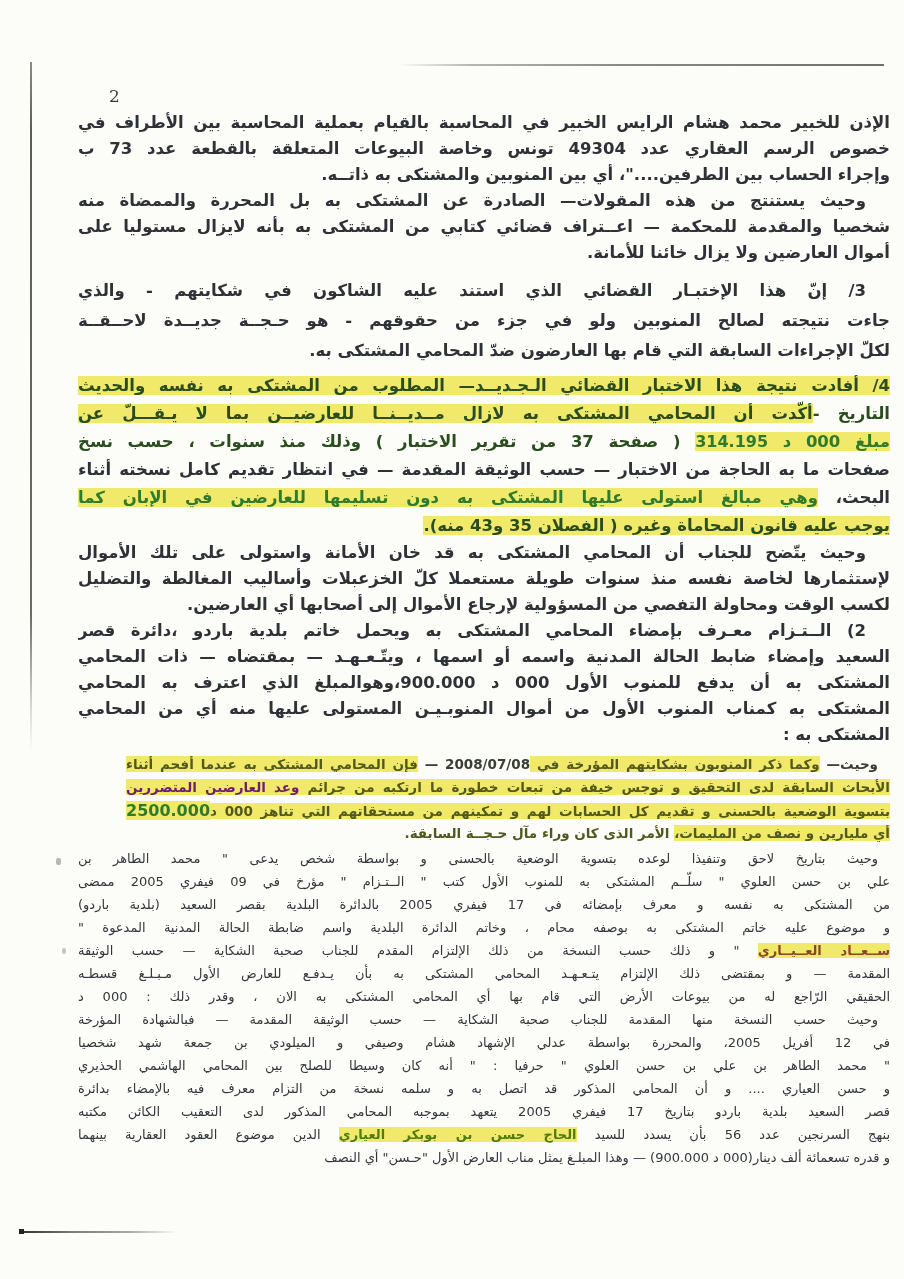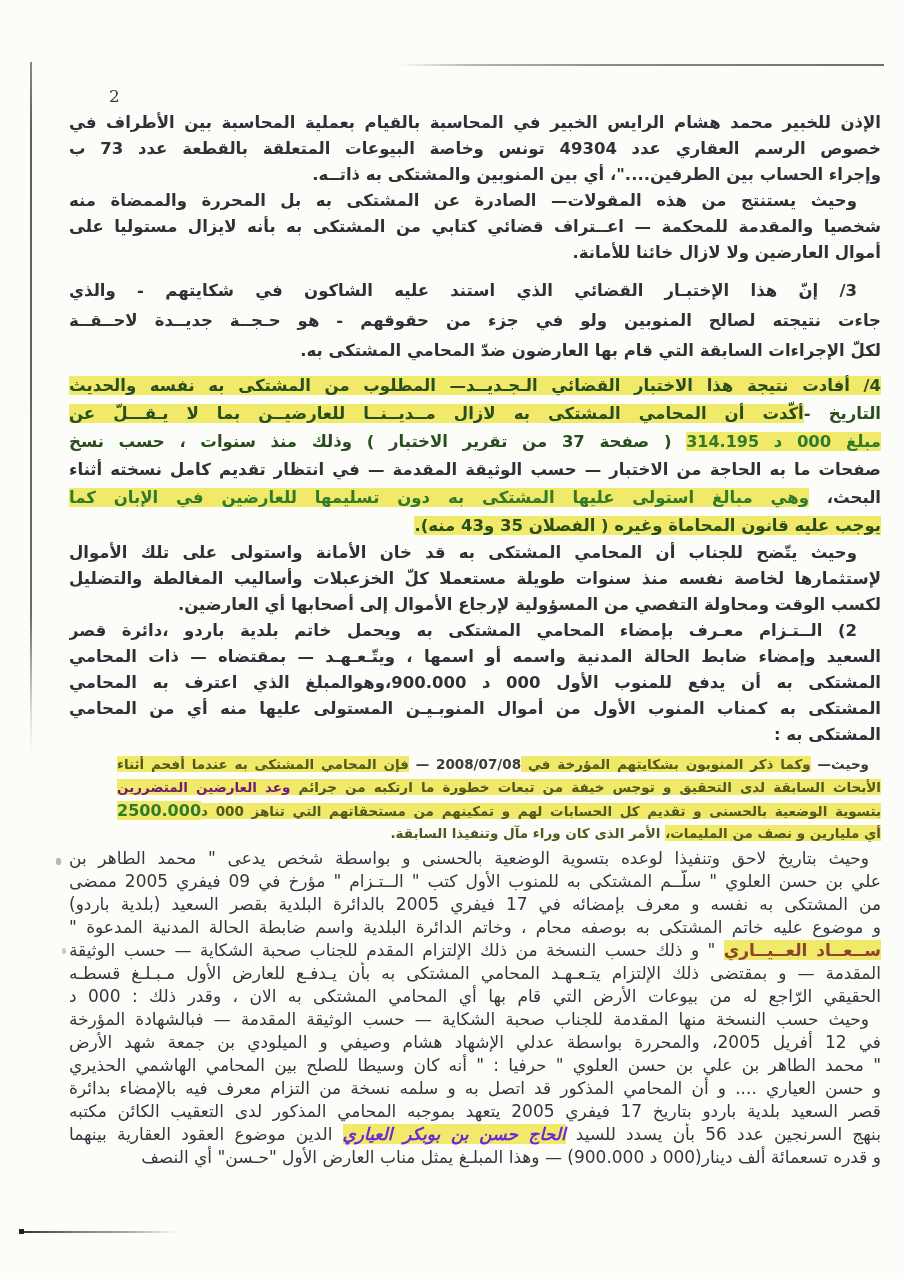--- a/index.html
+++ b/index.html
@@ -27,91 +27,91 @@
   .bottomdot{position:absolute;top:1229px;left:19px;width:5px;height:5px;background:#222;}
   .speck1{position:absolute;left:56px;top:858px;width:5px;height:7px;background:#9a9a96;border-radius:2px;opacity:.7;}
   .speck2{position:absolute;left:62px;top:948px;width:4px;height:6px;background:#a5a5a0;border-radius:2px;opacity:.6;}
   .pagenum{
     position:absolute;left:109px;top:86px;
     font-family:"DejaVu Serif","Liberation Serif",serif;
     font-size:17px;color:#3c3c3c;
   }
   
   .textblock{
-    position:absolute;top:110px;right:23px;width:812px;
+    position:absolute;top:110px;right:14px;width:812px;
     direction:rtl;color:#2e3136;
   }
   .l{overflow:hidden;}
   .g1{font-size:16.5px;line-height:26px;height:26px;font-weight:700;}
   .g2{font-size:13.5px;line-height:23px;height:23px;font-weight:700;color:#51591f;padding-left:48px;}
-  .g3{font-size:17px;line-height:23px;height:23px;font-weight:400;color:#33373c;}
+  .g3{font-size:13px;line-height:23px;height:23px;font-weight:400;color:#33373c;}
   .sp{line-height:30px;height:30px;}
   .sp2{line-height:28px;height:28px;}
   .full{text-align:justify;text-align-last:justify;text-justify:inter-word;}
   .last{text-align:right;}
   .ind{text-indent:24px;}
   .ind2{text-indent:12px;}
   .seg.hl{background:#f1e96a;box-decoration-break:clone;}
   .seg.dg{color:#2a4d1e;}
   .seg.grn{color:#2f7a2c;}
   .seg.gb{color:#2f7a2c;font-weight:700;}
   .seg.big{font-size:16px;font-weight:700;}
   .seg.ob{color:#701a75;}
   .seg.red{color:#8a4530;font-weight:700;}
-  .seg.hb{color:#6d28d9;font-weight:700;font-style:italic;}
+  .seg.hb{color:#4d7c0f;font-weight:700;}
   .seg.b{font-weight:400;}
   .seg.pl{color:#3a3f33;}
 </style>
 </head>
 <body>
 
 <div id="page">
   <div class="topline"></div>
   <div class="vline"></div>
   <div class="bottomline"></div>
   <div class="bottomdot"></div>
   <div class="speck1"></div>
   <div class="speck2"></div>
   <div class="pagenum">2</div>
   <div class="textblock">
       <div class="l g1 full"><span class="seg ">الإذن للخبير محمد هشام الرايس الخبير في المحاسبة بالقيام بعملية المحاسبة بين الأطراف في</span></div>
       <div class="l g1 full"><span class="seg ">خصوص الرسم العقاري عدد 49304 تونس وخاصة البيوعات المتعلقة بالقطعة عدد 73 ب</span></div>
       <div class="l g1 last"><span class="seg ">وإجراء الحساب بين الطرفين...."، أي بين المنوبين والمشتكى به ذاتــه.</span></div>
       <div class="l g1 full ind"><span class="seg ">وحيث يستنتج من  هذه المقولات— الصادرة عن المشتكى به بل المحررة والممضاة منه</span></div>
       <div class="l g1 full"><span class="seg ">شخصيا  والمقدمة للمحكمة — اعــتراف قضائي كتابي من المشتكى به بأنه لايزال مستوليا على</span></div>
-      <div class="l g1 last"><span class="seg ">أموال العارضين  ولا لازال خائنا للأمانة.</span></div>
+      <div class="l g1 last"><span class="seg ">أموال العارضين  ولا يزال خائنا للأمانة.</span></div>
       <div class="l g1 sp full ind" style="margin-top: 10px;"><span class="seg ">3/ إنّ هذا الإختبـار القضائي الذي استند عليه الشاكون في شكايتهم - والذي</span></div>
       <div class="l g1 sp full"><span class="seg ">جاءت نتيجته لصالح المنوبين ولو في جزء من حقوقهم - هو حـجــة جديــدة لاحــقــة</span></div>
       <div class="l g1 sp last"><span class="seg ">لكلّ الإجراءات السابقة التي قام بها العارضون ضدّ  المحامي المشتكى به.</span></div>
       <div class="l g1 sp2 full" style="margin-top: 6px;"><span class="seg hl dg">4/ أفادت نتيجة هذا الاختبار  القضائي الـجـديــد— المطلوب من المشتكى به نفسه والحديث</span></div>
       <div class="l g1 sp2 full"><span class="seg dg">التاريخ -</span><span class="seg hl dg">أكّدت  أن المحامي المشتكى به لازال  مــديــنــا  للعارضيــن  بما  لا يـقـــلّ عن</span></div>
       <div class="l g1 sp2 full"><span class="seg hl grn">مبلغ 000 د </span><span class="seg hl grn big">314.195</span><span class="seg dg"> ( صفحة 37 من تقرير الاختبار ) وذلك منذ سنوات ، حسب نسخ</span></div>
       <div class="l g1 sp2 full"><span class="seg ">صفحات ما به الحاجة من الاختبار — حسب الوثيقة المقدمة — في انتظار تقديم كامل  نسخته أثناء</span></div>
       <div class="l g1 sp2 full"><span class="seg ">البحث، </span><span class="seg hl grn">وهي مبالغ استولى عليها المشتكى به دون تسليمها للعارضين في الإبان كما</span></div>
       <div class="l g1 sp2 last"><span class="seg hl dg">يوجب عليه قانون المحاماة وغيره ( الفصلان 35 و43 منه).</span></div>
       <div class="l g1 full ind"><span class="seg ">وحيث يتّضح للجناب أن المحامي المشتكى به  قد خان الأمانة واستولى على تلك الأموال</span></div>
       <div class="l g1 full"><span class="seg ">لإستثمارها لخاصة نفسه منذ سنوات طويلة مستعملا كلّ الخزعبلات وأساليب المغالطة والتضليل</span></div>
       <div class="l g1 last"><span class="seg ">لكسب الوقت ومحاولة التفصي من المسؤولية لإرجاع الأموال إلى أصحابها أي العارضين.</span></div>
       <div class="l g1 full ind"><span class="seg ">2) الــتـزام معـرف بإمضاء  المحامي المشتكى به  ويحمل خاتم بلدية باردو ،دائرة قصر</span></div>
       <div class="l g1 full"><span class="seg ">السعيد  وإمضاء ضابط الحالة المدنية واسمه  أو اسمها ، ويتّـعـهـد  — بمقتضاه — ذات المحامي</span></div>
       <div class="l g1 full"><span class="seg ">المشتكى به أن يدفع للمنوب الأول 000 د 900.000،وهوالمبلغ الذي اعترف به المحامي</span></div>
       <div class="l g1 full"><span class="seg ">المشتكى به كمناب المنوب الأول من أموال المنوبـيـن المستولى عليها منه أي من المحامي</span></div>
       <div class="l g1 last"><span class="seg ">المشتكى به :</span></div>
       <div class="l g2 full ind2" style="margin-top: 5px;"><span class="seg pl">وحيث— </span><span class="seg hl">وكما ذكر المنوبون بشكايتهم المؤرخة في </span><span class="seg pl">2008/07/08 — </span><span class="seg hl">فإن   المحامي المشتكى به عندما أفحم أثناء</span></div>
       <div class="l g2 full"><span class="seg hl">الأبحاث السابقة لدى التحقيق و توجس خيفة من تبعات خطورة ما ارتكبه من جرائم </span><span class="seg hl ob">وعد العارضين المتضررين</span></div>
       <div class="l g2 full"><span class="seg hl">بتسوية الوضعية بالحسنى و تقديم كل الحسابات لهم و تمكينهم من مستحقاتهم التي تناهز 000 د</span><span class="seg hl gb big">2500.000</span></div>
-      <div class="l g2 last"><span class="seg hl">أي مليارين و نصف من المليمات،</span><span class="seg "> الأمر الذى كان وراء مآل وتنفيذا السابقة.</span></div>
+      <div class="l g2 last"><span class="seg hl">أي مليارين و نصف من المليمات،</span><span class="seg "> الأمر الذى كان وراء مآل حـجــة السابقة.</span></div>
       <div class="l g3 full ind2" style="margin-top: 2px;"><span class="seg ">وحيث بتاريخ لاحق وتنفيذا لوعده بتسوية الوضعية بالحسنى  و بواسطة شخص يدعى " محمد الطاهر بن</span></div>
       <div class="l g3 full"><span class="seg b">علي بن حسن العلوي " سلّــم المشتكى به للمنوب الأول كتب " الــتـزام " مؤرخ في </span><span class="seg b">09 فيفري 2005</span><span class="seg b"> ممضى</span></div>
       <div class="l g3 full"><span class="seg ">من المشتكى به نفسه و معرف بإمضائه في </span><span class="seg b">17 فيفري 2005</span><span class="seg b"> بالدائرة البلدية بقصر السعيد</span><span class="seg ">      (بلدية باردو)</span></div>
       <div class="l g3 full"><span class="seg ">و موضوع عليه خاتم المشتكى به بوصفه محام ، وخاتم الدائرة البلدية واسم ضابطة الحالة المدنية المدعوة "</span></div>
       <div class="l g3 full"><span class="seg hl red">ســعــاد العــيــاري</span><span class="seg "> " و  ذلك حسب النسخة من ذلك  الإلتزام المقدم للجناب صحبة الشكاية — حسب الوثيقة</span></div>
       <div class="l g3 full"><span class="seg ">المقدمة — و بمقتضى ذلك الإلتزام </span><span class="seg b">يتـعـهـد المحامي المشتكى به بأن يـدفـع للعارض الأول مـبـلـغ قسطـه</span></div>
       <div class="l g3 full"><span class="seg ">الحقيقي الرّاجع له من بيوعات الأرض التي قام بها  أي المحامي المشتكى به الان ، وقدر ذلك : </span><span class="seg b">000 د</span></div>
       <div class="l g3 full ind2"><span class="seg ">وحيث حسب النسخة منها المقدمة للجناب صحبة الشكاية — حسب الوثيقة المقدمة — </span><span class="seg b">فبالشهادة المؤرخة</span></div>
-      <div class="l g3 full"><span class="seg b">في 12 أفريل 2005</span><span class="seg ">، والمحررة بواسطة عدلي الإشهاد هشام وصيفي و الميلودي بن جمعة </span><span class="seg b">شهد الأرض</span></div>
+      <div class="l g3 full"><span class="seg b">في 12 أفريل 2005</span><span class="seg ">، والمحررة بواسطة عدلي الإشهاد هشام وصيفي و الميلودي بن جمعة </span><span class="seg b">شهد شخصيا</span></div>
       <div class="l g3 full"><span class="seg ">" محمد الطاهر بن علي بن حسن العلوي "  </span><span class="seg b">حرفيا :</span><span class="seg "> " أنه كان وسيطا للصلح بين </span><span class="seg b">المحامي الهاشمي الحذيري</span></div>
       <div class="l g3 full"><span class="seg ">و حسن العياري .... و أن المحامي المذكور قد اتصل به و سلمه نسخة من التزام معرف فيه بالإمضاء بدائرة</span></div>
       <div class="l g3 full"><span class="seg ">قصر السعيد بلدية باردو بتاريخ </span><span class="seg b">17 فيفري 2005</span><span class="seg b"> يتعهد بموجبه المحامي المذكور</span><span class="seg "> لدى التعقيب الكائن  مكتبه</span></div>
       <div class="l g3 full"><span class="seg ">بنهج السرنجين عدد 56 بأن يسدد للسيد  </span><span class="seg hl hb">الحاج حسن بن بوبكر العياري</span><span class="seg "> الدين موضوع العقود العقارية بينهما</span></div>
       <div class="l g3 last"><span class="seg ">و قدره تسعمائة ألف دينار</span><span class="seg b">(000 د 900.000)</span><span class="seg "> — وهذا المبلـغ يمثل مناب العارض الأول "حـسن" أي النصف</span></div>
     </div>
 </div>
 
 </body></html>

